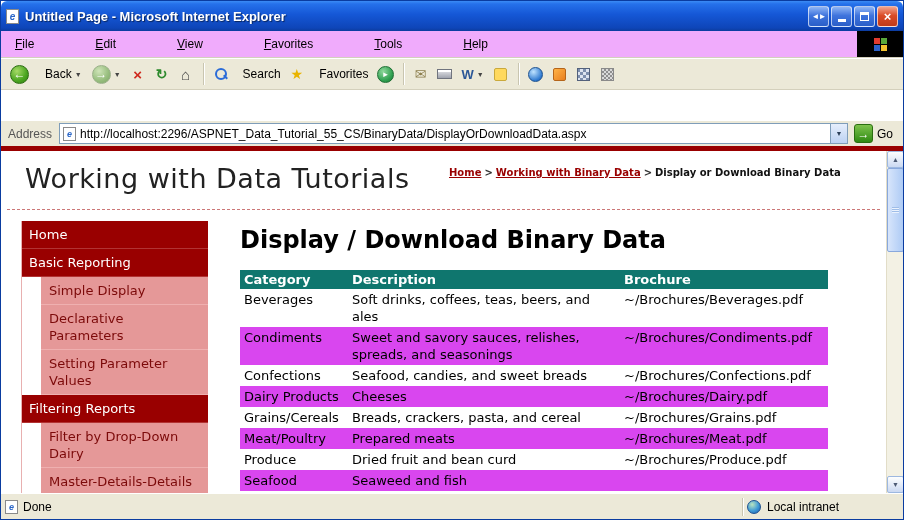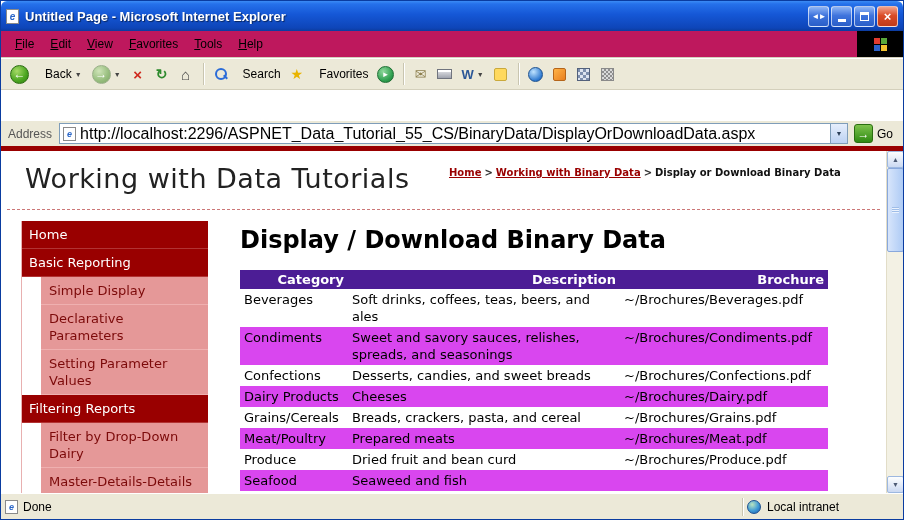--- a/index.html
+++ b/index.html
@@ -33,22 +33,22 @@
     background: linear-gradient(180deg,#8fb5f5 0%,#3f74dd 45%,#2a5ec8 100%);
     color:#fff; font-weight:bold; cursor: default;
   }
   .win-btn.close { background: linear-gradient(180deg,#f2a38c 0%,#da4b26 45%,#c03a1a 100%); font-size:13px; }
   .win-btn .mv { font-size:8px; letter-spacing:-1px; }
   .glyph-min { width:8px; height:3px; background:#fff; align-self:flex-end; margin:0 auto 4px auto; }
   .glyph-max { width:9px; height:9px; border:1px solid #fff; border-top:3px solid #fff; }
 
   
   .menubar {
-    height:27px; flex:0 0 27px; background:#be185d; display:flex; align-items:center;
-    border-bottom:1px solid #d4d0bc; padding-left:6px; position:relative;
+    height:27px; flex:0 0 27px; background:#f0abfc; display:flex; align-items:center;
+    border-bottom:1px solid #d4d0bc; padding-left:6px; position:relative;gap:45px;
   }
   .menu-item { display:inline-block; padding:4px 8px; font-size:12px; color:#000; }
   .menu-item::first-letter { text-decoration: underline; }
   .brand-box {
     position:absolute; right:0; top:0; width:46px; height:100%; background:#000;
     display:flex; align-items:center; justify-content:center;
   }
   .winlogo { width:13px; height:13px; display:grid; grid-template-columns:6px 6px; grid-gap:1px; }
   .winlogo i { width:6px; height:6px; display:block; }
   .winlogo i:nth-child(1){background:#e23b2e;} .winlogo i:nth-child(2){background:#59a83a;}
@@ -94,21 +94,21 @@
   .grid-i { width:13px; height:13px; border:1px solid #8a8a8a; background: conic-gradient(#8f8f8f 25%, #d9d9d9 0 50%, #8f8f8f 0 75%, #d9d9d9 0) 0 0/4px 4px; }
 
   
   .addressbar {
     height:26px; flex:0 0 26px; background:#ece9d8; display:flex; align-items:center;
     border-top:1px solid #fff; padding:0 4px; font-size:12px;margin-top:30px;
   }
   .addr-label { color:#555; padding:0 7px 0 3px; }
   .addr-field { flex:1; height:21px; background:#fff; border:1px solid #7f9db9; display:flex; align-items:center; padding-left:3px; }
   .addr-field .doc-icon { width:12px; height:14px; font-size:9px; }
-  .url-input { flex:1; border:none; outline:none; font-size:16px; font-family:"Liberation Sans",sans-serif; padding:0 4px; color:#000; height:17px; }
+  .url-input { flex:1; border:none; outline:none; font-size:12px; font-family:"Liberation Sans",sans-serif; padding:0 4px; color:#000; height:17px; }
   .addr-drop { width:17px; height:19px; border-left:1px solid #7f9db9; background:linear-gradient(#e6eefc,#bcd2f2); display:flex; align-items:center; justify-content:center; font-size:7px; color:#2c405a; }
   .go-wrap { display:flex; align-items:center; padding:0 6px 0 6px; }
   .go-icon { width:19px; height:19px; border-radius:3px; background:linear-gradient(180deg,#7dc24c,#2f8a12); border:1px solid #2a6e10; color:#fff; font-weight:bold; font-size:12px; display:flex; align-items:center; justify-content:center; margin-right:4px; }
 
   
   .content { flex:1 1 auto; display:flex; border-top:5px solid #990000; overflow:hidden; background:#fff; }
   .page { flex:1; overflow:hidden; position:relative; background:#fff; }
 
   .page-header { position:relative; padding:12px 8px 0 24px; height:58px; }
   .site-title { font-family:"DejaVu Sans", sans-serif; font-size:27px; color:#222; letter-spacing:.5px; }
@@ -122,21 +122,21 @@
 
   .sidebar { width:187px; margin-left:20px; flex:0 0 187px; position:relative; font-family:"DejaVu Sans", sans-serif; }
   .sidebar::before { content:""; position:absolute; left:0; top:0; bottom:0; width:1px; background:#e8b0b0; }
   .nav-item { font-size:13px; line-height:17px; padding:5px 8px; cursor:pointer; }
   .nav-item.lvl0 { background:#990000; color:#fff; border-bottom:1px solid #b23333; }
   .nav-item.lvl1 { background:#e59898; color:#7c0a0a; margin-left:20px; border-bottom:1px solid #efb0b0; }
 
   .main { margin-left:32px; padding-top:5px; font-family:"DejaVu Sans", sans-serif; }
   .page-heading { font-size:24px; font-weight:bold; color:#000; }
   .data-table { border-collapse:collapse; margin-top:16px; font-size:13px; table-layout:fixed; width:588px; }
-  .data-table th { background:#4c1d95; color:#fff; font-weight:bold; text-align:right; padding:2px 4px; font-size:13px; }
+  .data-table th { background:#0f766e; color:#fff; font-weight:bold; text-align:left; padding:2px 4px; font-size:13px; }
   .data-table td { padding:2px 4px; line-height:17px; vertical-align:top; color:#000; overflow:hidden; }
   .data-table col.c1 { width:108px; } .data-table col.c2 { width:272px; } .data-table col.c3 { width:208px; }
   .data-table tr.alt { background:#d946ef; }
 
   
   .scrollbar { width:17px; flex:0 0 17px; background:#f3f1e4; position:relative; border-left:1px solid #e2ddc8; }
   .sb-btn {
     position:absolute; left:0; width:17px; height:17px; border:1px solid #9db8e0; border-radius:2px;
     background:linear-gradient(#fdfefe,#cbd9f2); color:#4c5a74; font-size:7px;
     display:flex; align-items:center; justify-content:center;
@@ -317,21 +317,21 @@
               <td>Soft drinks, coffees, teas, beers, and ales</td>
               <td>~/Brochures/Beverages.pdf</td>
             </tr>
             <tr class="alt">
               <td>Condiments</td>
               <td>Sweet and savory sauces, relishes, spreads, and seasonings</td>
               <td>~/Brochures/Condiments.pdf</td>
             </tr>
             <tr>
               <td>Confections</td>
-              <td>Desserts, candies, and sweet breads</td>
+              <td>Seafood, candies, and sweet breads</td>
               <td>~/Brochures/Confections.pdf</td>
             </tr>
             <tr class="alt">
               <td>Dairy Products</td>
               <td>Cheeses</td>
               <td>~/Brochures/Dairy.pdf</td>
             </tr>
             <tr>
               <td>Grains/Cereals</td>
               <td>Breads, crackers, pasta, and cereal</td>

